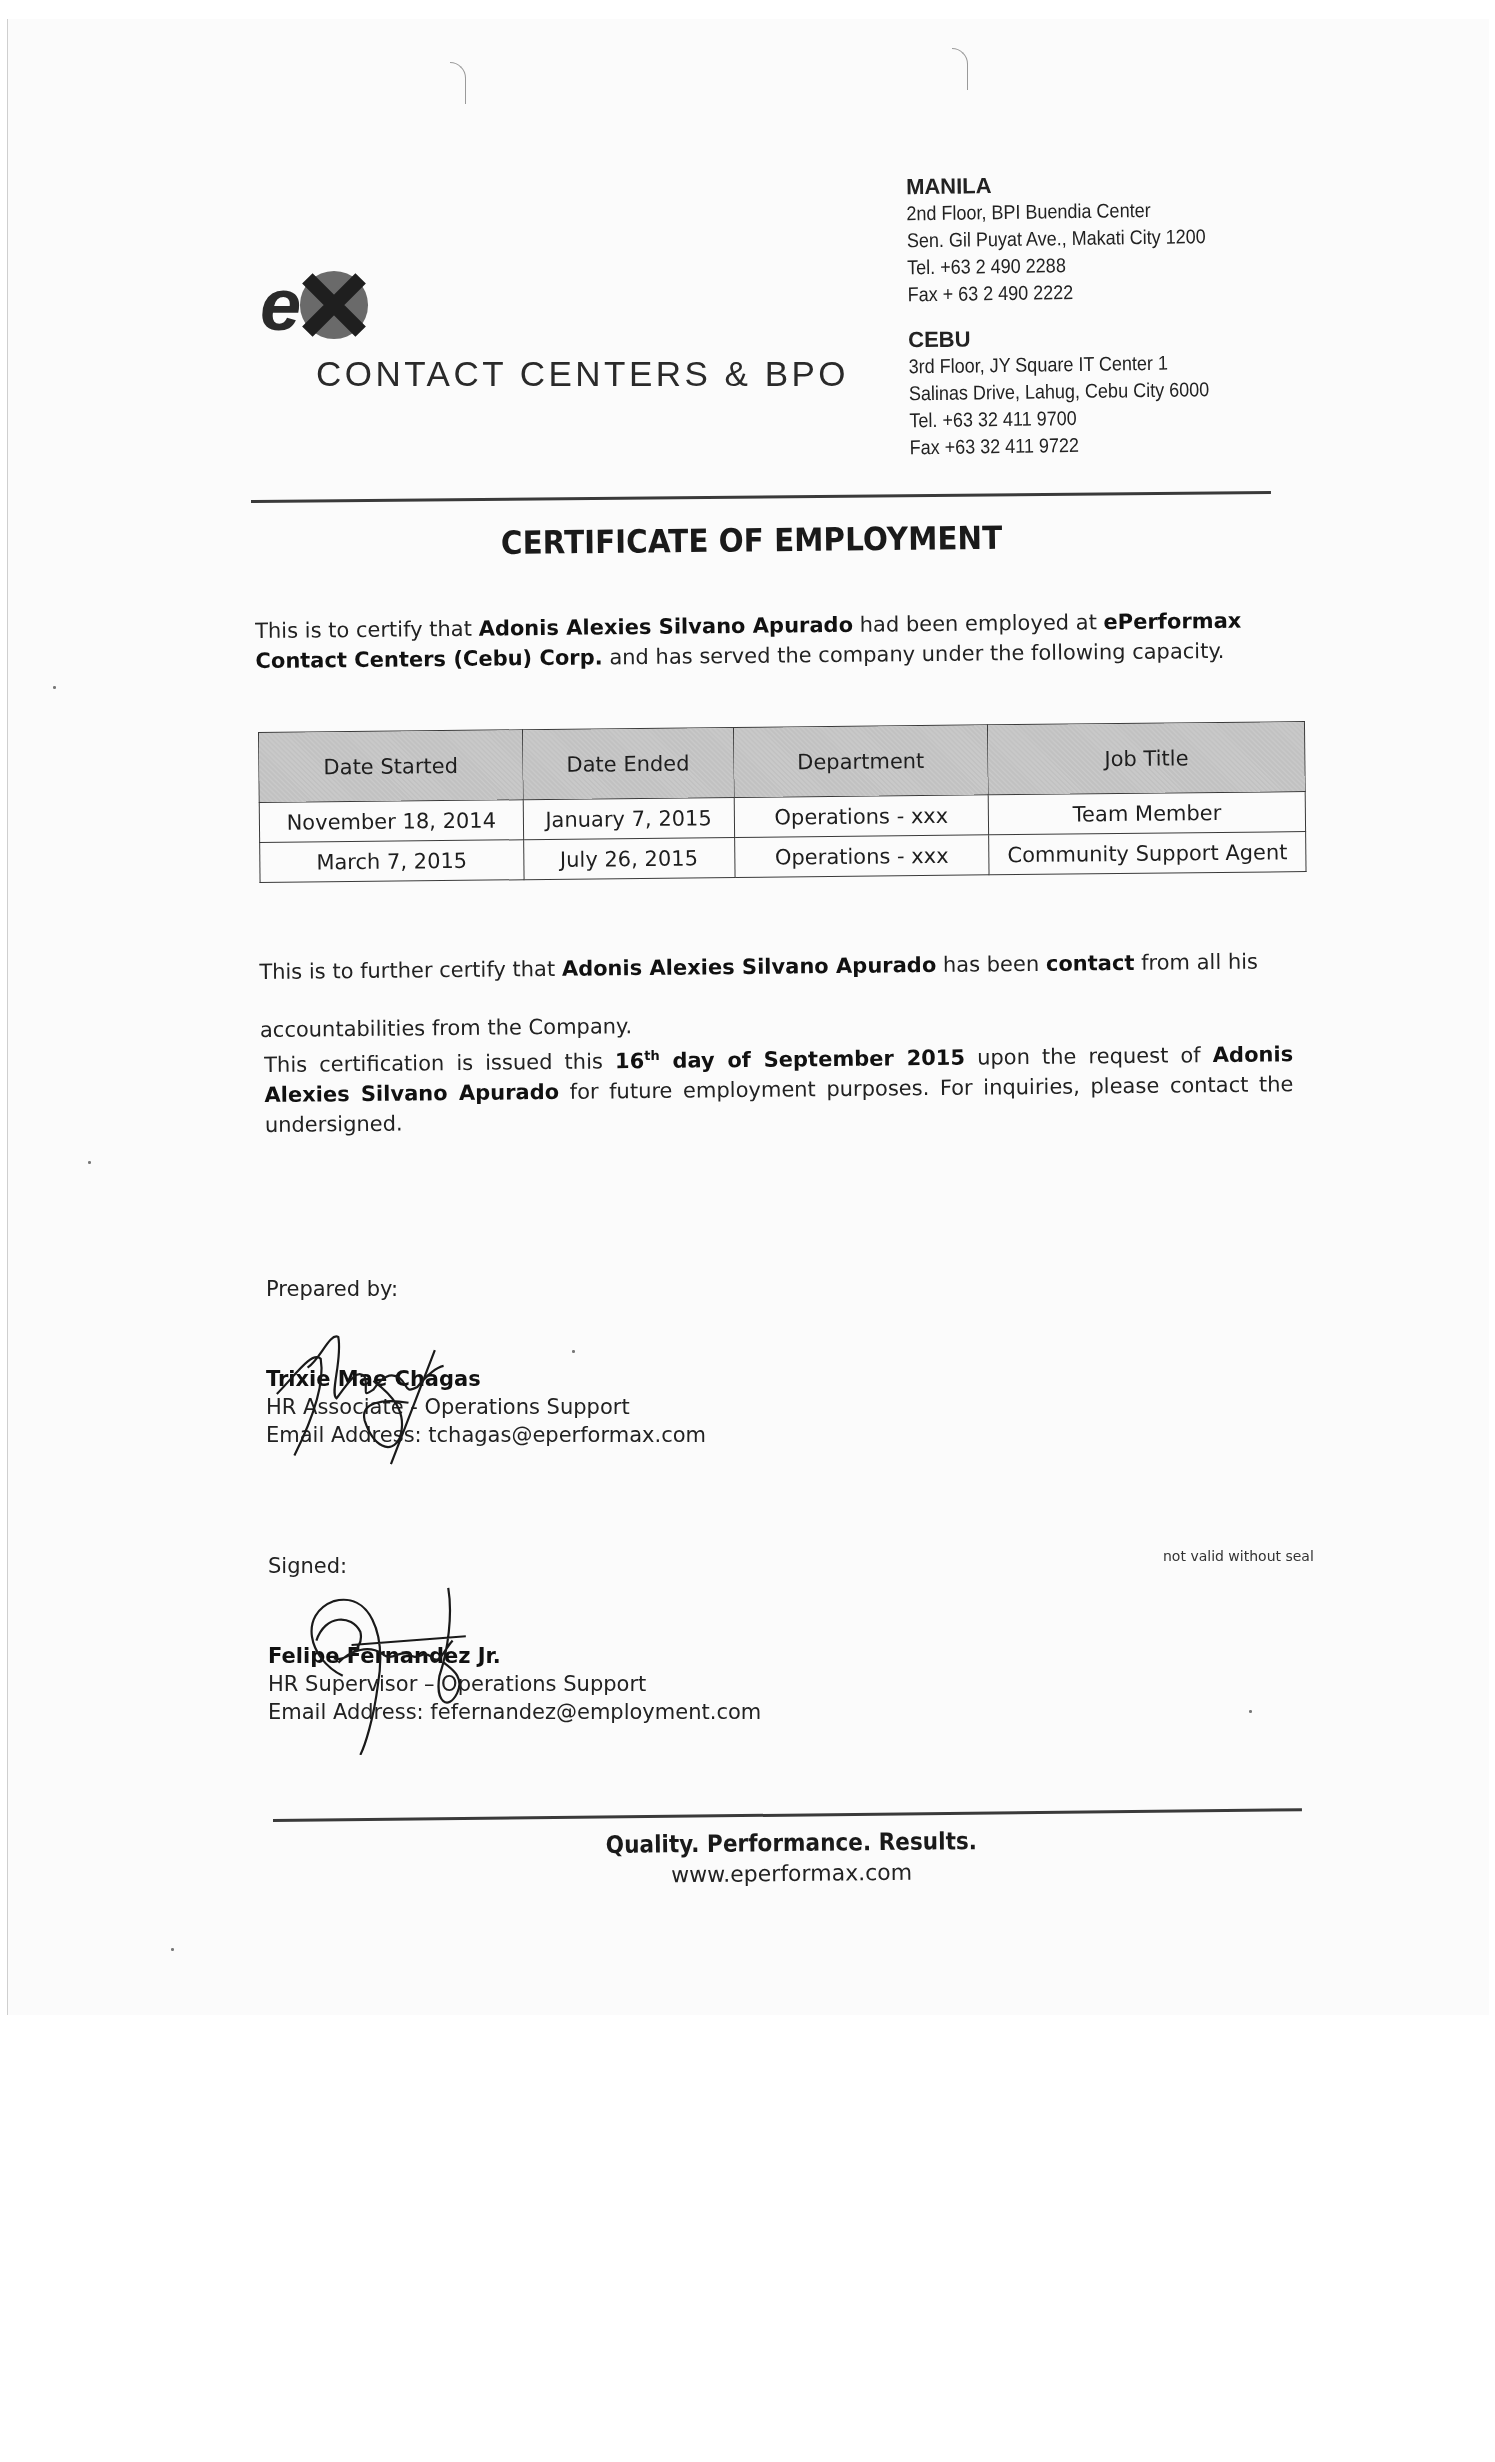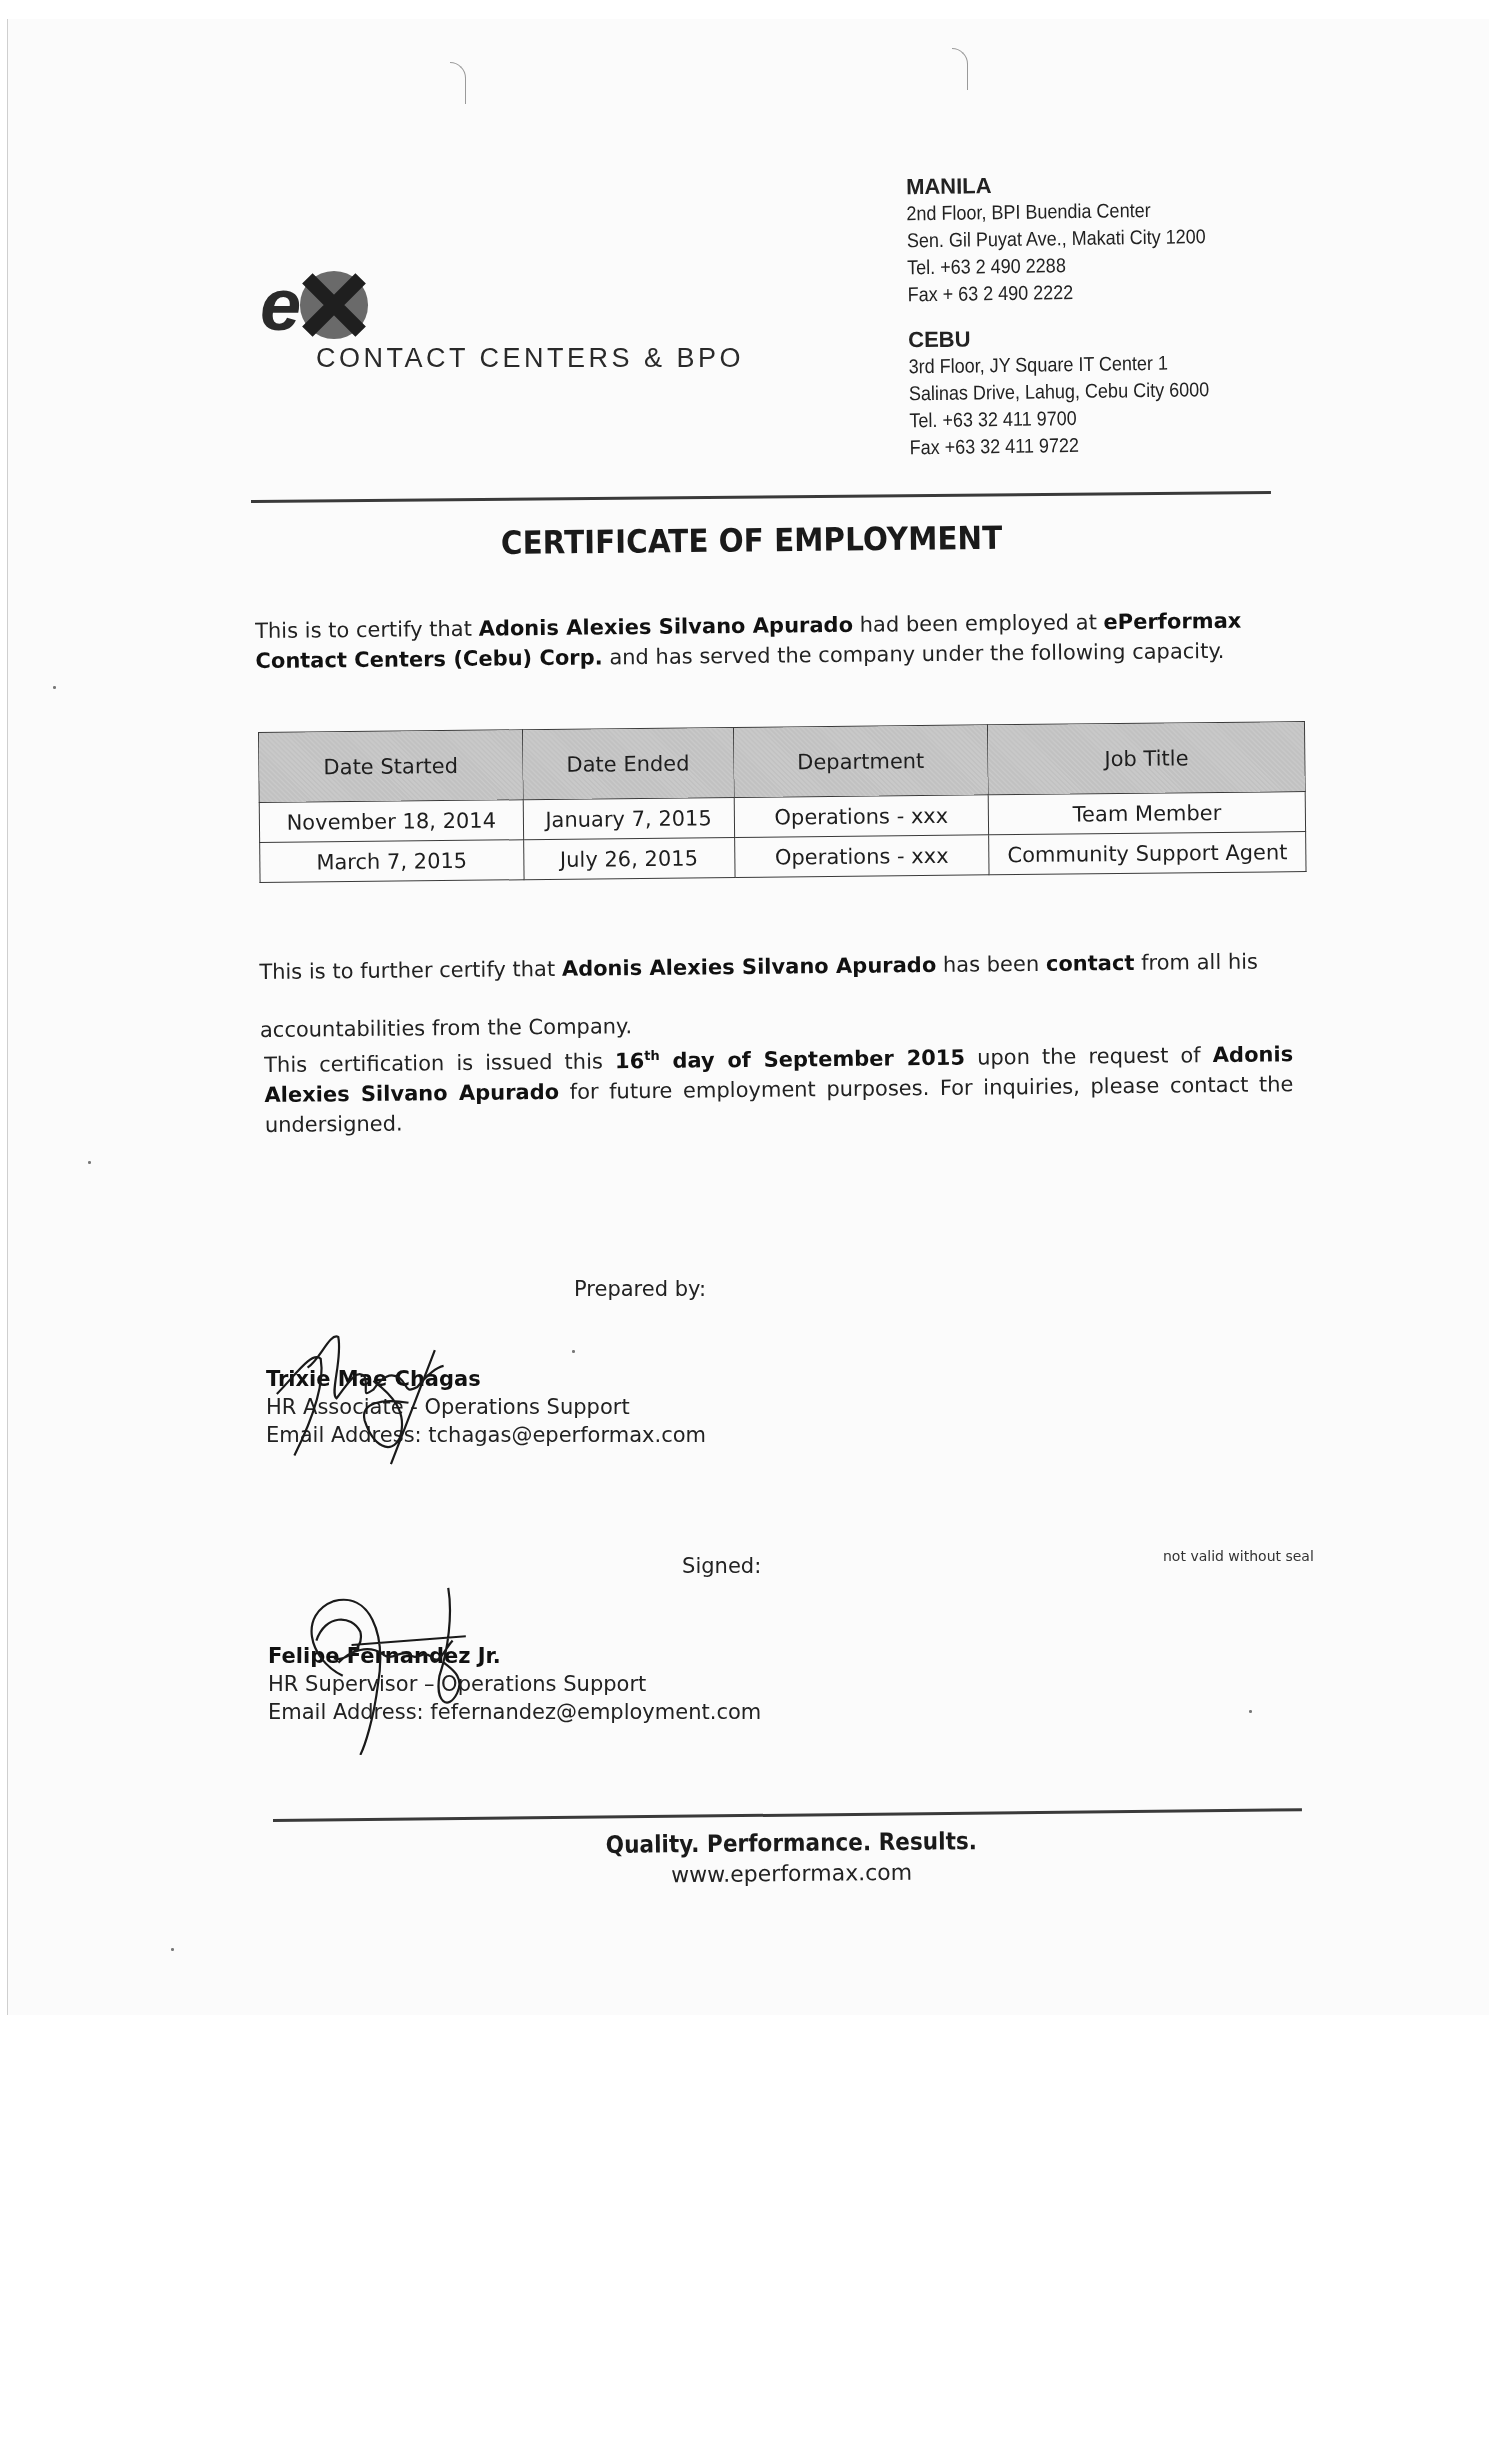--- a/index.html
+++ b/index.html
@@ -25,22 +25,22 @@
       font-family: "Liberation Sans", sans-serif; font-weight: bold;
       font-size: 76px; letter-spacing: -0.9px; color: #2a2a2a; line-height: 1;
       display: flex; align-items: center;
     }
     .logo-e { font-style: italic; font-weight: bold; font-size: 74px; margin-right: 1.8px; }
     .logo-x {
       display: inline-block; width: 74px; height: 74px; position: relative; margin-left: -5.3px;
     }
     .logo-x svg { width: 74px; height: 74px; }
     .logo-tagline {
-      font-family: "Liberation Sans", sans-serif; font-size: 27px; letter-spacing: 3.5px;
-      color: #2a2a2a; margin-top: 1px; margin-left: 56px;
+      font-family: "Liberation Sans", sans-serif; font-size: 35px; letter-spacing: 3.5px;
+      color: #2a2a2a; margin-top: 12px; margin-left: 56px;
     }
 
     
     .addresses { position: absolute; left: 908px; top: 172px; transform: rotate(-0.8deg); font-family: "Liberation Sans", sans-serif; }
     .office { margin-bottom: 19.3px; }
     .office-name { font-weight: bold; font-size: 22px; color: #222; line-height: 26px; }
     .office-line { font-size: 20px; line-height: 27px; color: #222; transform: scaleX(0.9); transform-origin: left; white-space: nowrap; }
 
     .rule { position: absolute; height: 2.6px; background: #3a3a3a; transform-origin: left center; }
     .rule.top { left: 251px; top: 500px; width: 1020px; transform: rotate(-0.5deg); }
@@ -77,21 +77,21 @@
       background-image: repeating-linear-gradient(45deg, rgba(0,0,0,0.04) 0 1.8px, transparent 1.8px 3.5px);
     }
     table.employment td { height: 40px; }
     table.employment col.c1 { width: 264px; }
     table.employment col.c2 { width: 211px; }
     table.employment col.c3 { width: 255px; }
     table.employment col.c4 { width: 317px; }
 
     
     .sig-block { position: absolute; font-family: "DejaVu Sans", sans-serif; font-size: 21px; color: #222; line-height: 28px; }
-    .sig-block .label { margin-bottom: 62px; text-align: right; }
+    .sig-block .label { margin-bottom: 62px; }
     .sig-block .name { font-weight: bold; color: #111; }
     .sig-block .email-link { color: #222; }
     .prepared { left: 266px; top: 1275px; }
     .signed { left: 268px; top: 1552px; }
     .signature-svg { position: absolute; pointer-events: none; }
     .sig1 { left: 259px; top: 1315px; width: 220px; height: 158px; }
     .sig2 { left: 290px; top: 1579px; width: 211px; height: 176px; }
 
     .seal-note { position: absolute; left: 1115px; top: 1548px; font-size: 14px; color: #333; font-family: "DejaVu Sans", sans-serif; margin-left: 48px; }
 

